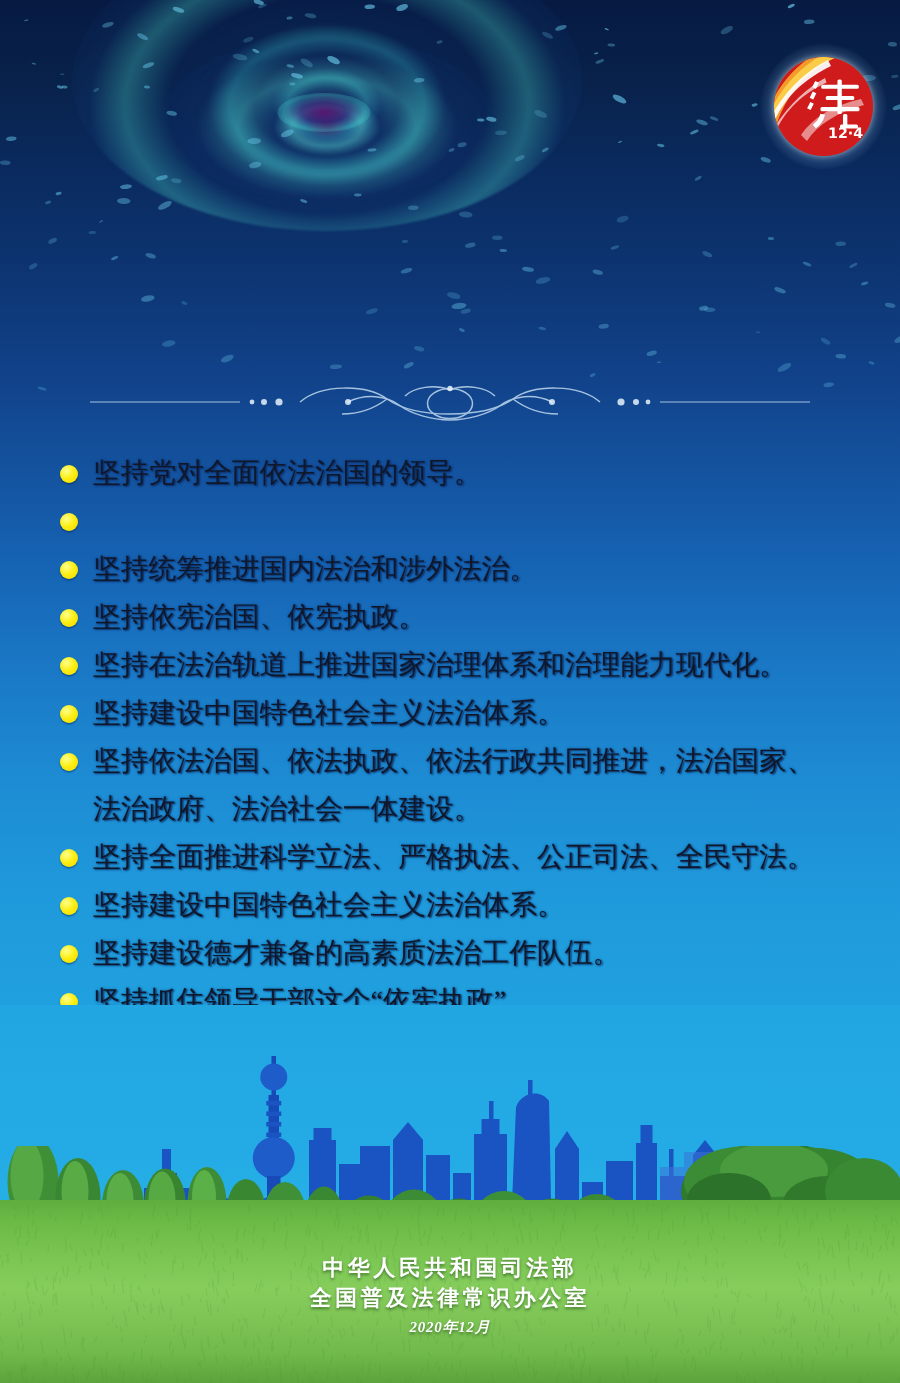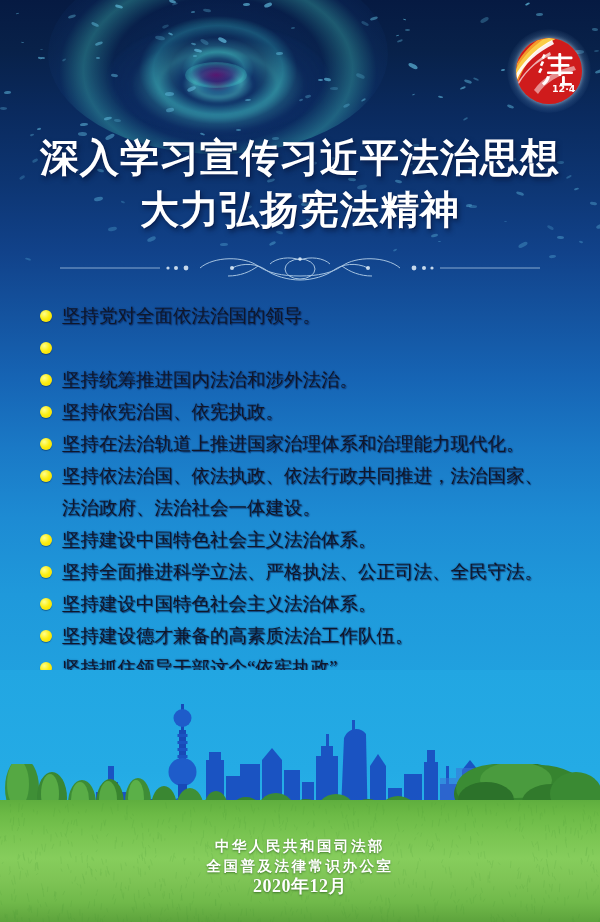--- a/index.html
+++ b/index.html
@@ -187,21 +187,21 @@
   }
   .footer div {
     font-family:"Liberation Serif", serif;
     font-weight:bold;
     font-size:14.5px;
     line-height:20px;
     color:#ffffff;
     letter-spacing:2.5px;
     text-shadow:0 1px 2px rgba(20,60,15,.55);
   }
-  .footer div.date { letter-spacing:.5px; font-size:18px; }
+  .footer div.date { letter-spacing:.5px; font-size:10px;font-style:italic; }
 </style>
 </head>
 <body>
 
 <div id="poster">
 
   <div class="sky"></div>
   <div class="dome"></div>
   <div class="dome2"></div>
   <div class="dome-core"></div>
@@ -369,24 +369,20 @@
           </g>
 
           <g fill="#ffffff" font-family="DejaVu Sans, sans-serif" font-size="9.5" font-weight="bold">
             <text x="36" y="54">12·4</text>
           </g>
         </g>
       </svg>
     </div>
   </div>
 
-  <div class="title-block">
-    <div class="title-line">深入学习宣传习近平法治思想</div>
-    <div class="title-line">大力弘扬宪法精神</div>
-  </div>
 
   <div class="divider">
     <svg width="600" height="36" viewBox="0 0 600 36" aria-hidden="true">
       <g stroke="#cfe6f7" fill="none" stroke-width="1" opacity=".78">
         <line x1="60" y1="18" x2="160" y2="18" stroke-width=".8"></line>
         <line x1="440" y1="18" x2="540" y2="18" stroke-width=".8"></line>
         <path d="M200 18 C 214 6, 244 6, 258 16 C 268 23, 282 26, 300 26 C 318 26, 332 23, 342 16 C 356 6, 386 6, 400 18"></path>
         <path d="M232 18 C 244 12, 258 14, 266 20 C 274 26, 288 30, 300 30 C 312 30, 326 26, 334 20 C 342 14, 356 12, 368 18"></path>
         <path d="M270 14 C 276 8, 290 6, 300 10 C 310 6, 324 8, 330 14"></path>
         <ellipse cx="300" cy="19" rx="15" ry="10"></ellipse>
@@ -420,28 +416,28 @@
         <span class="txt">坚持统筹推进国内法治和涉外法治。</span>
       </div>
       <div class="item">
         <span class="bullet"></span>
         <span class="txt">坚持依宪治国、依宪执政。</span>
       </div>
       <div class="item">
         <span class="bullet"></span>
         <span class="txt">坚持在法治轨道上推进国家治理体系和治理能力现代化。</span>
       </div>
+      <div class="item">
+        <span class="bullet"></span>
+        <span class="txt">坚持建设中国特色社会主义法治体系。</span>
+      </div>
       <div class="item wrapped">
         <span class="bullet"></span>
         <span class="txt">坚持依法治国、依法执政、依法行政共同推进，法治国家、</span>
         <span class="txt l2">法治政府、法治社会一体建设。</span>
-      </div>
-      <div class="item">
-        <span class="bullet"></span>
-        <span class="txt">坚持建设中国特色社会主义法治体系。</span>
       </div>
       <div class="item">
         <span class="bullet"></span>
         <span class="txt">坚持全面推进科学立法、严格执法、公正司法、全民守法。</span>
       </div>
       <div class="item">
         <span class="bullet"></span>
         <span class="txt">坚持建设中国特色社会主义法治体系。</span>
       </div>
       <div class="item">

